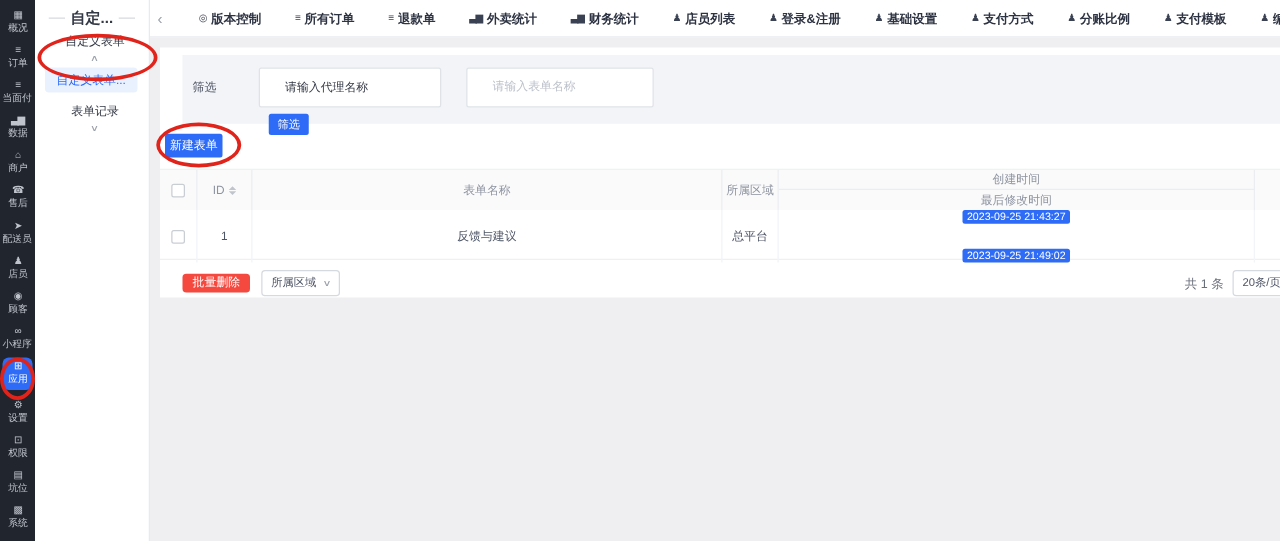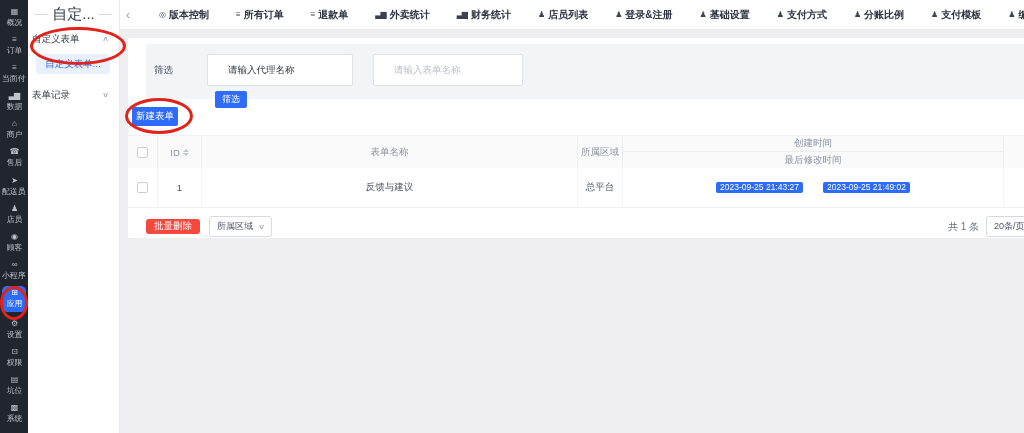--- a/index.html
+++ b/index.html
@@ -15,23 +15,23 @@
 
   
   .rail{width:28px;height:433px;background:var(--rail-bg);flex:0 0 28px;display:flex;flex-direction:column;align-items:center;padding-top:6px;}
   .rail-item{width:24px;height:22px;margin-bottom:6.2px;display:flex;flex-direction:column;align-items:center;justify-content:center;color:#bfc4cd;cursor:pointer;border-radius:5px;}
   .rail-item .ri-icon{font-size:8px;line-height:10px;letter-spacing:-1px;}
   .rail-item .ri-label{font-size:8.5px;line-height:11px;white-space:nowrap;transform:scale(.92);}
   .rail-item.active{background:var(--accent-blue);color:#fff;height:26px;margin-top:-2px;}
 
   
   .subnav{width:92px;flex:0 0 92px;height:433px;background:#fff;border-right:1px solid #e8eaee;}
-  .subnav-header{height:24px;display:flex;align-items:center;justify-content:center;gap:4px;font-size:15px;font-weight:normal;color:#343946;padding-top:4px;}
+  .subnav-header{height:24px;display:flex;align-items:center;justify-content:center;gap:4px;font-size:12px;font-weight:bold;color:#343946;padding-top:4px;}
   .subnav-header .hline{width:13px;height:1px;background:#d6d9de;}
-  .subnav-row{height:24px;display:flex;align-items:center;justify-content:space-between;padding:0 11px 0 4px;font-size:9.5px;color:#333845;cursor:pointer;margin-top:3px;}
+  .subnav-row{height:24px;display:flex;align-items:center;justify-content:space-between;padding:0 11px 0 16px;font-size:9.5px;color:#333845;cursor:pointer;margin-top:3px;flex-direction:column;}
   .subnav-row .chev{font-size:7px;color:#9aa0ab;transform:scaleX(1.4);}
   .subnav-pill{margin:3px 4px 0 8px;width:74px;height:20px;background:#e9f1ff;border-radius:3px;color:var(--accent-blue);font-size:9.5px;display:flex;align-items:center;justify-content:center;cursor:pointer;white-space:nowrap;}
   .subnav-row.records{margin-top:9px;}
 
   
   .main{flex:1;height:433px;background:#efeff1;display:flex;flex-direction:column;overflow:hidden;}
   .tabbar{height:30px;flex:0 0 30px;background:#fff;border-bottom:1px solid #e9ebef;display:flex;align-items:center;gap:27px;padding-left:4px;overflow:hidden;white-space:nowrap;}
   .tab-back{color:#9aa0ab;font-size:12px;cursor:pointer;padding:0 2px;}
   .tab{display:flex;align-items:center;gap:4px;font-size:10px;font-weight:600;color:#2d3342;cursor:pointer;flex:0 0 auto;}
   .tab .t-ico{font-size:8px;color:#3a4152;letter-spacing:-1px;}
@@ -57,21 +57,21 @@
   .th.created{grid-column:5;grid-row:1;border-bottom:1px solid #ebedf1;}
   .th.modified{grid-column:5;grid-row:2;}
   .th.last{grid-column:6;border-right:none;}
   .sort-caret{display:inline-flex;flex-direction:column;margin-left:3px;gap:1px;}
   .sort-caret i{width:0;height:0;border:3px solid transparent;display:block;}
   .sort-caret .up{border-bottom-color:#c0c4cc;border-top-width:0;}
   .sort-caret .down{border-top-color:#c0c4cc;border-bottom-width:0;}
   .trow{display:grid;grid-template-columns:30px 44px 376px 45px 381px 40px;height:40px;border-bottom:1px solid #eef0f3;background:#fff;}
   .td{display:flex;align-items:center;justify-content:center;border-right:1px solid #f2f4f7;font-size:9.5px;color:#4e5566;}
   .td.last{border-right:none;}
-  .td.time{flex-direction:row;gap:20px;}
+  .td.time{flex-direction:column;gap:20px;}
   .badge{display:inline-block;background:var(--accent-blue);color:#fff;font-size:8.5px;line-height:11px;padding:0 4px;border-radius:2px;white-space:nowrap;}
   .checkbox{width:11px;height:11px;border:1px solid #c9cdd4;border-radius:2px;background:#fff;cursor:pointer;}
 
   
   .tfooter{display:flex;align-items:center;margin-top:8px;padding-left:18px;width:916px;}
   .batch-del{width:54px;height:15px;background:var(--danger-red);color:#fff;border:none;border-radius:3px;font-size:9.5px;cursor:pointer;font-family:inherit;}
   .select{height:21px;border:1px solid #d5d9e0;border-radius:3px;background:#fff;display:flex;align-items:center;gap:6px;padding:0 7px;font-size:9px;color:#4e5566;cursor:pointer;margin-left:9px;white-space:nowrap;}
   .select .chev{font-size:7px;color:#9aa0ab;transform:scaleX(1.4);}
   .total{margin-left:auto;font-size:10px;color:#696f7b;}
   .pagesize{margin-left:7px;width:58px;justify-content:space-between;}

